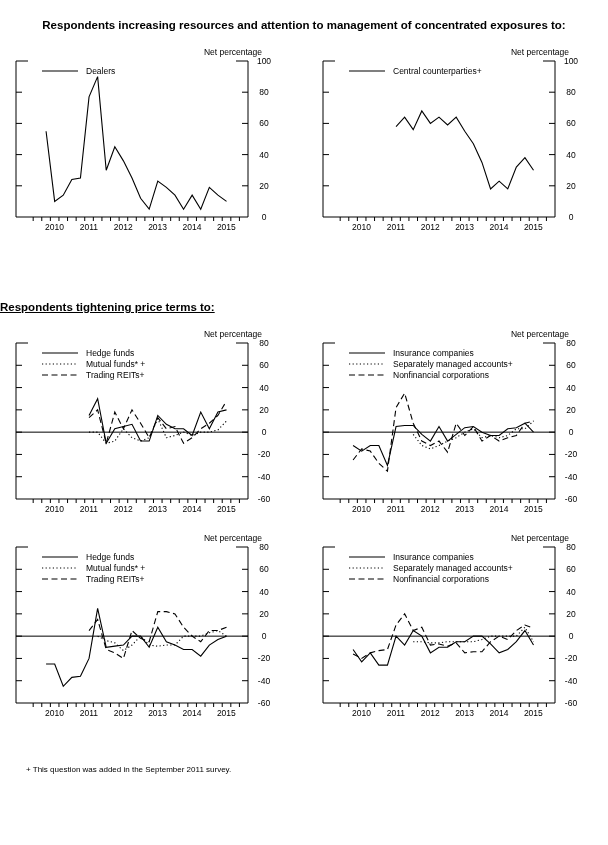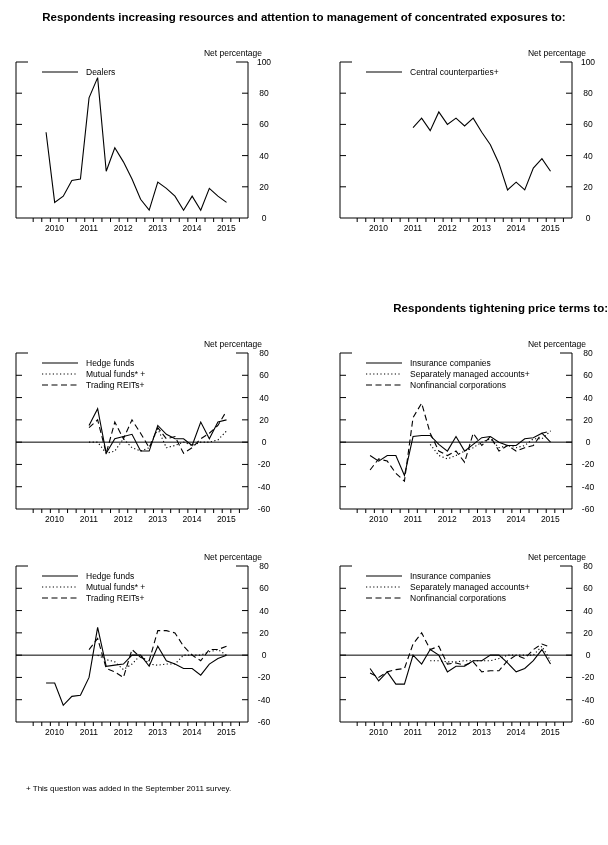--- a/index.html
+++ b/index.html
@@ -1,20 +1,20 @@
 <!DOCTYPE html>
 <html><head>
 <meta charset="utf-8">
 <style>
   html,body{margin:0;padding:0;}
   body{width:608px;height:845px;background:#ffffff;color:#000;
        font-family:"Liberation Sans", sans-serif;}
-  .main-title{font-size:11.5px;font-weight:bold;text-align:center;margin:0;padding-top:11px;}
-  .section-title{font-size:11.5px;font-weight:bold;text-align:right;margin:66px 0 0 0;}
-  .charts-row{display:flex;gap:32px;padding:0 2px;margin-top:25px;}
+  .main-title{font-size:11.5px;font-weight:bold;text-align:center;margin:8px;padding-top:11px;}
+  .section-title{font-size:11.5px;font-weight:bold;text-align:left;margin:66px 0 0 0;text-decoration:underline;}
+  .charts-row{display:flex;gap:15px;padding:0 2px;margin-top:16px;}
   .chart-cell{margin:0;padding:0;}
   svg{display:block;}
   svg text{font-family:"Liberation Sans", sans-serif;font-size:8.5px;fill:#000;}
   .footnotes{margin-top:44px;padding-left:26px;font-size:8px;line-height:10.5px;}
 </style>
 </head>
 <body>
 
 <div class="page">
 

